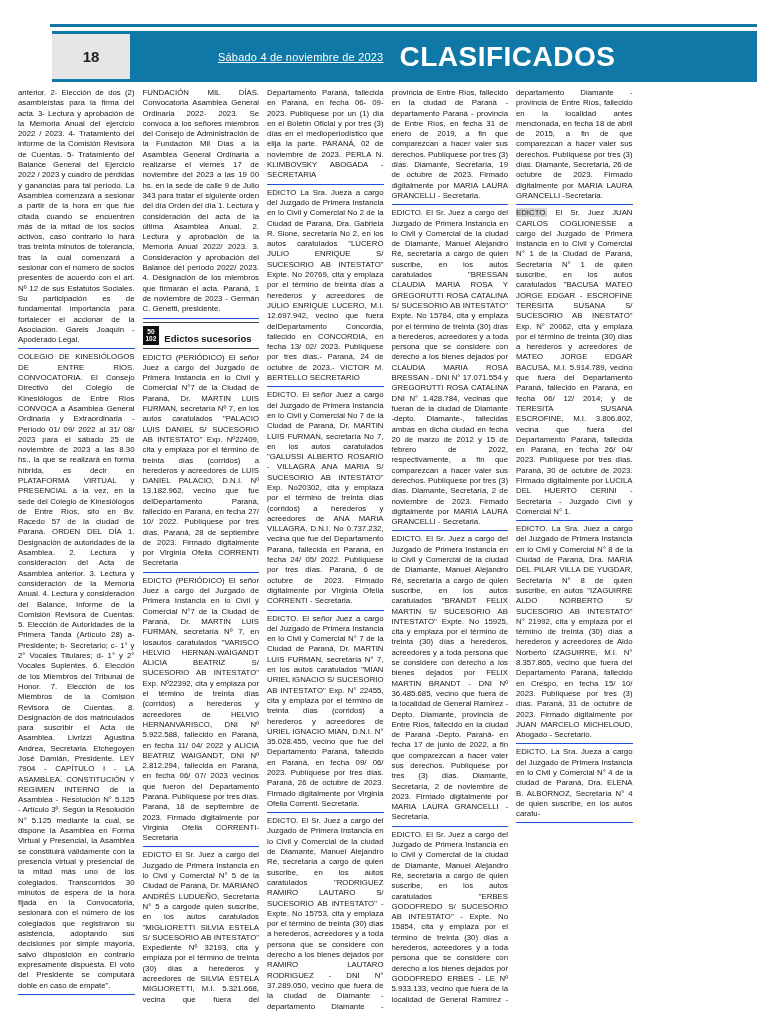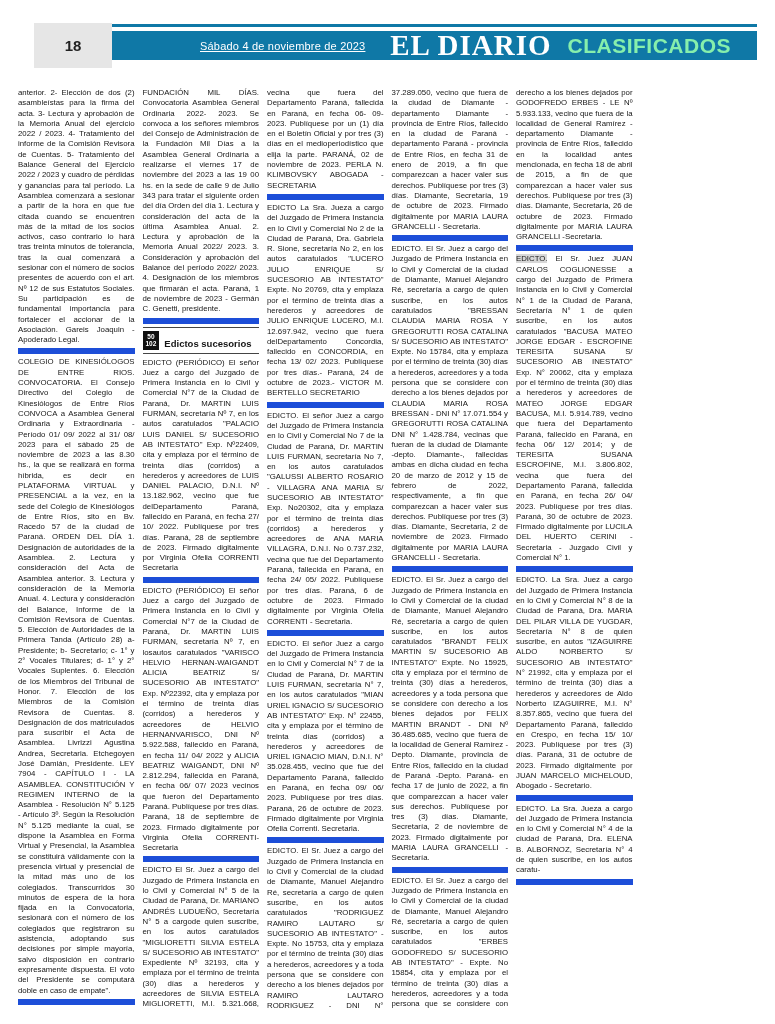--- a/index.html
+++ b/index.html
@@ -3,47 +3,47 @@
 <meta charset="utf-8">
 <style>
   html,body{margin:0;padding:0;}
   body{
     width:775px;height:1024px;background:#ffffff;position:relative;overflow:hidden;
     font-family:"Liberation Sans","DejaVu Sans",sans-serif;color:#111;
   }
   
   .topline{position:absolute;left:50px;right:18px;top:24px;height:3px;background:#0F78A6;}
   .bar{
-    position:absolute;left:34px;right:18px;top:31px;height:29px;background:#0F78A6;
+    position:absolute;left:52px;right:18px;top:31px;height:51px;background:#0F78A6;
     display:flex;align-items:center;
   }
   .pagebox{
     width:78px;height:45px;background:#E6E6E6;color:#222;
     display:flex;align-items:center;justify-content:center;
     font-weight:bold;font-size:15px;flex:0 0 auto;
   }
   .date{color:#fff;font-size:11px;margin-left:88px;letter-spacing:.2px;text-decoration:underline;}
   .masthead{
     margin-left:auto;color:#fff;font-family:"Liberation Serif","DejaVu Serif",serif;
     font-weight:bold;font-size:29px;letter-spacing:1px;line-height:1;
   }
   .section-title{
-    color:#86efac;font-weight:bold;font-size:21px;letter-spacing:.5px;
+    color:#ffffff;font-weight:bold;font-size:28px;letter-spacing:.5px;
     margin-left:16px;margin-right:26px;line-height:1;
   }
   
   .content{
     position:absolute;left:18px;top:88px;width:739px;height:925px;
     column-count:6;column-gap:8px;column-fill:auto;
     font-size:7.8px;line-height:10.3px;text-align:justify;
     overflow:hidden;color:#161616;
     -webkit-hyphens:auto;hyphens:auto;
   }
   .item{
-    margin:0 0 3px 0;padding-bottom:3px;border-bottom:6px solid #1d4ed8;
+    margin:0 0 3px 0;padding-bottom:3px;border-bottom:1px solid #1d4ed8;
   }
   .item strong{font-weight:normal;}
   .hl{background:#d8d8d8;}
   .section-head{
     display:flex;align-items:flex-end;gap:5px;
     border-top:1.5px solid #444;border-bottom:1.5px solid #444;
     padding:3px 0;margin:2px 0 4px 0;
     break-inside:avoid;
   }
   .badge{
@@ -53,21 +53,20 @@
   }
   .section-label{font-weight:bold;font-size:9.5px;}
 </style>
 </head>
 <body>
 
 <div class="topline"></div>
 <div class="bar">
   <div class="pagebox">18</div>
   <div class="date">Sábado 4 de noviembre de 2023</div>
-  <div class="masthead">EL DIARIO</div>
   <div class="section-title">CLASIFICADOS</div>
 </div>
 
 <div class="content">
     <p class="item">anterior. 2- Elección de dos (2) asambleístas para la firma del acta. 3- Lectura y aprobación de la Memoria Anual del ejercicio 2022 / 2023. 4- Tratamiento del informe de la Comisión Revisora de Cuentas. 5- Tratamiento del Balance General del Ejercicio 2022 / 2023 y cuadro de pérdidas y ganancias para tal período. La Asamblea comenzará a sesionar a partir de la hora en que fue citada cuando se encuentren más de la mitad de los socios activos, caso contrario lo hará tras treinta minutos de tolerancia, tras la cual comenzará a sesionar con el número de socios presentes de acuerdo con el art. Nº 12 de sus Estatutos Sociales. Su participación es de fundamental importancia para fortalecer el accionar de la Asociación. Gareis Joaquin - Apoderado Legal.</p>
     <p class="item"><strong>COLEGIO</strong> DE KINESIÓLOGOS DE ENTRE RIOS. CONVOCATORIA. El Consejo Directivo del Colegio de Kinesiólogos de Entre Ríos CONVOCA a Asamblea General Ordinaria y Extraordinaria - Período 01/ 09/ 2022 al 31/ 08/ 2023 para el sábado 25 de noviembre de 2023 a las 8.30 hs., la que se realizará en forma híbrida, es decir en PLATAFORMA VIRTUAL y PRESENCIAL a la vez, en la sede del Colegio de Kinesiólogos de Entre Ríos, sito en Bv. Racedo 57 de la ciudad de Paraná. ORDEN DEL DÍA 1. Designación de autoridades de la Asamblea. 2. Lectura y consideración del Acta de Asamblea anterior. 3. Lectura y consideración de la Memoria Anual. 4. Lectura y consideración del Balance, Informe de la Comisión Revisora de Cuentas. 5. Elección de Autoridades de la Primera Tanda (Artículo 28) a- Presidente; b- Secretario; c- 1° y 2° Vocales Titulares; d- 1° y 2° Vocales Suplentes. 6. Elección de los Miembros del Tribunal de Honor. 7. Elección de los Miembros de la Comisión Revisora de Cuentas. 8. Designación de dos matriculados para suscribir el Acta de Asamblea. Livrizzi Agustina Andrea, Secretaria. Etchegoyen José Damián, Presidente. LEY 7904 - CAPÍTULO I - LA ASAMBLEA. CONSTITUCIÓN Y REGIMEN INTERNO de la Asamblea - Resolución N° 5.125 - Artículo 3º. Según la Resolución N° 5.125 mediante la cual, se dispone la Asamblea en Forma Virtual y Presencial, la Asamblea se constituirá válidamente con la presencia virtual y presencial de la mitad más uno de los colegiados. Transcurridos 30 minutos de espera de la hora fijada en la Convocatoria, sesionará con el número de los colegiados que registraron su asistencia, adoptando sus decisiones por simple mayoría, salvo disposición en contrario expresamente dispuesta. El voto del Presidente se computará doble en caso de empate".</p>
     <p class="item"><strong>FUNDACIÓN</strong> MIL DÍAS. Convocatoria Asamblea General Ordinaria 2022- 2023. Se convoca a los señores miembros del Consejo de Administración de la Fundación Mil Días a la Asamblea General Ordinaria a realizarse el viernes 17 de noviembre del 2023 a las 19 00 hs. en la sede de calle 9 de Julio 343 para tratar el siguiente orden del día Orden del día 1. Lectura y consideración del acta de la última Asamblea Anual. 2. Lectura y aprobación de la Memoria Anual 2022/ 2023. 3. Consideración y aprobación del Balance del período 2022/ 2023. 4. Designación de los miembros que firmarán el acta. Paraná, 1 de noviembre de 2023 - Germán C. Genetti, presidente.</p>
     <div class="section-head">
       <span class="badge">50<br>102</span>
       <span class="section-label">Edictos sucesorios</span>

